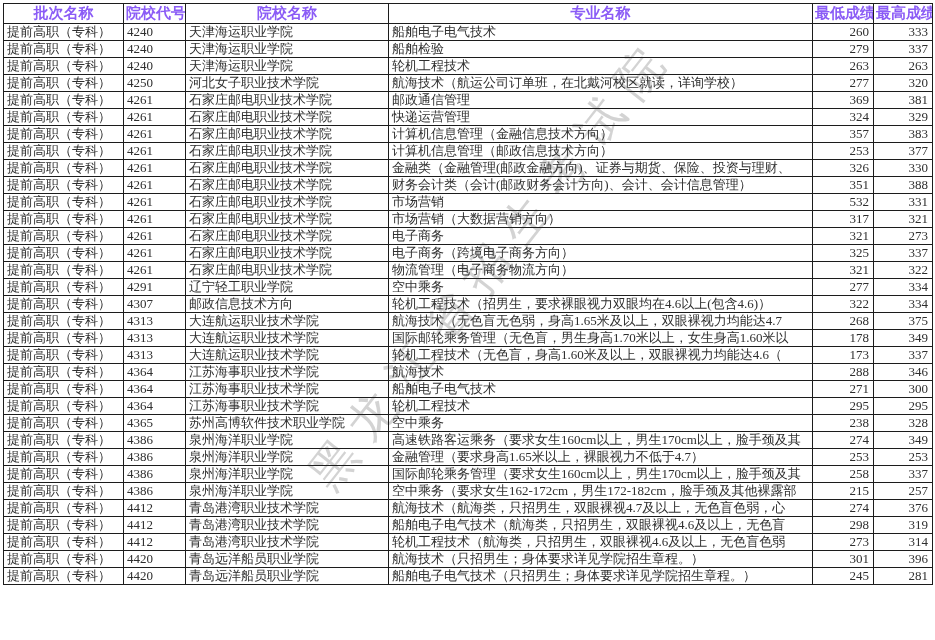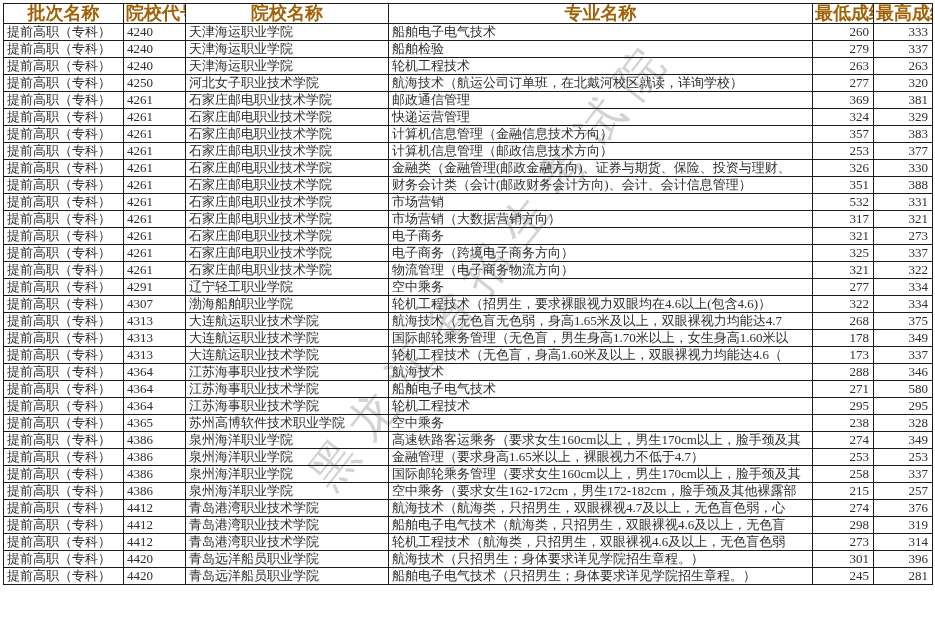--- a/index.html
+++ b/index.html
@@ -21,22 +21,22 @@
     background:transparent;
   }
   col.c0{width:120px}col.c1{width:62px}col.c2{width:203px}
   col.c3{width:424px}col.c4{width:61px}col.c5{width:59px}
   th,td{
     border:1px solid #1c1c1c;
     overflow:hidden;white-space:nowrap;
     background:transparent;
   }
   th{
-    height:19px;line-height:19px;font-size:18px;font-weight:bold;
-    color:#a16207;text-align:center;padding:0 2px;
+    height:19px;line-height:19px;font-size:15px;font-weight:bold;
+    color:#8b5cf6;text-align:center;padding:0 2px;
   }
   td{
     height:16px;line-height:16px;font-size:13px;color:#2e2e2e;
   }
   td.txt{text-align:left;padding:0 3px;}
   td.num{text-align:right;padding:0 4px 0 2px;}
 </style>
 </head>
 <body>
 
@@ -186,21 +186,21 @@
         <td class="txt">提前高职（专科）</td>
         <td class="txt">4291</td>
         <td class="txt">辽宁轻工职业学院</td>
         <td class="txt">空中乘务</td>
         <td class="num">277</td>
         <td class="num">334</td>
       </tr>
       <tr>
         <td class="txt">提前高职（专科）</td>
         <td class="txt">4307</td>
-        <td class="txt">渤海船舶职业学院</td>
+        <td class="txt">邮政信息技术方向</td>
         <td class="txt">轮机工程技术（招男生，要求裸眼视力双眼均在4.6以上(包含4.6)）</td>
         <td class="num">322</td>
         <td class="num">334</td>
       </tr>
       <tr>
         <td class="txt">提前高职（专科）</td>
         <td class="txt">4313</td>
         <td class="txt">大连航运职业技术学院</td>
         <td class="txt">航海技术（无色盲无色弱，身高1.65米及以上，双眼裸视力均能达4.7</td>
         <td class="num">268</td>
@@ -229,21 +229,21 @@
         <td class="txt">航海技术</td>
         <td class="num">288</td>
         <td class="num">346</td>
       </tr>
       <tr>
         <td class="txt">提前高职（专科）</td>
         <td class="txt">4364</td>
         <td class="txt">江苏海事职业技术学院</td>
         <td class="txt">船舶电子电气技术</td>
         <td class="num">271</td>
-        <td class="num">580</td>
+        <td class="num">300</td>
       </tr>
       <tr>
         <td class="txt">提前高职（专科）</td>
         <td class="txt">4364</td>
         <td class="txt">江苏海事职业技术学院</td>
         <td class="txt">轮机工程技术</td>
         <td class="num">295</td>
         <td class="num">295</td>
       </tr>
       <tr>

